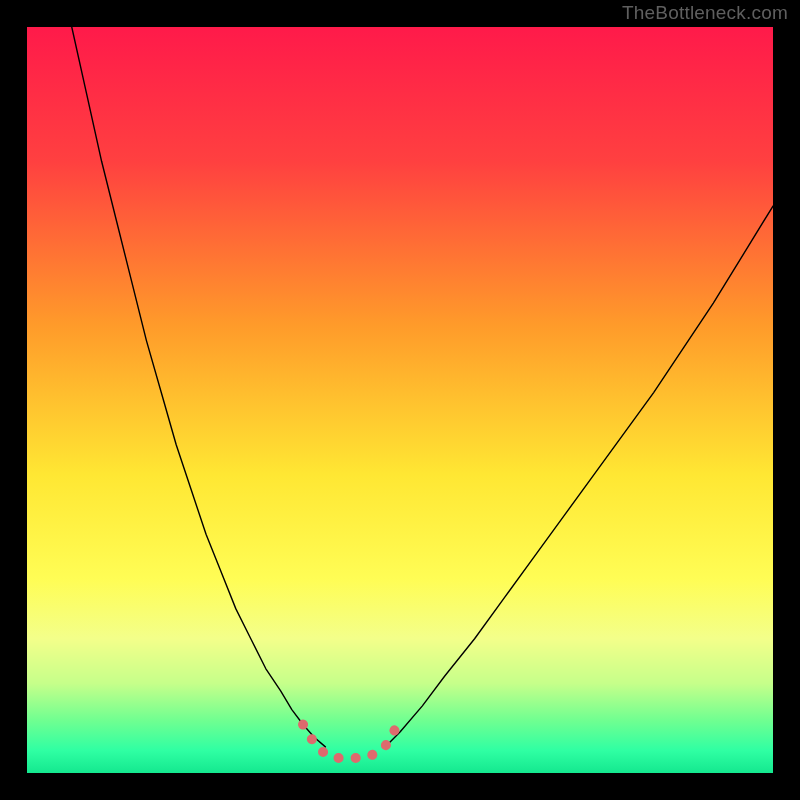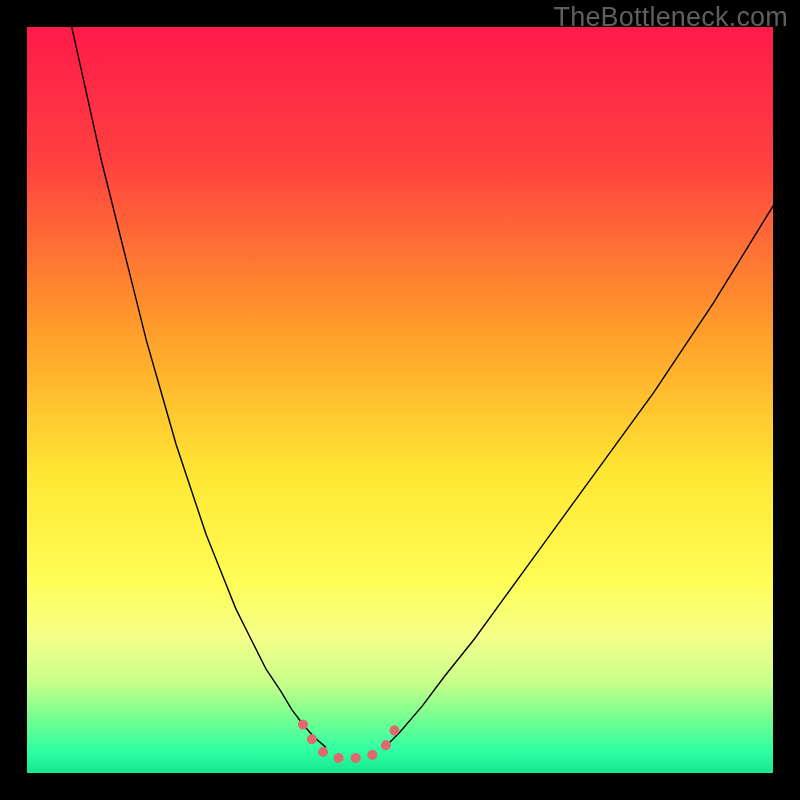--- a/index.html
+++ b/index.html
@@ -24,21 +24,21 @@
     left: 27px;
     width: 746px;
     height: 746px;
     overflow: hidden;
   }
   .watermark {
     position: absolute;
     top: 2px;
     right: 12px;
     color: #5f5f5f;
-    font-size: 27px;
+    font-size: 19px;
     letter-spacing: 0.2px;
     font-weight: 400;
   }
   svg { display: block; }
 </style>
 </head>
 <body>
 
 <div class="frame">
   <div class="watermark">TheBottleneck.com</div>

